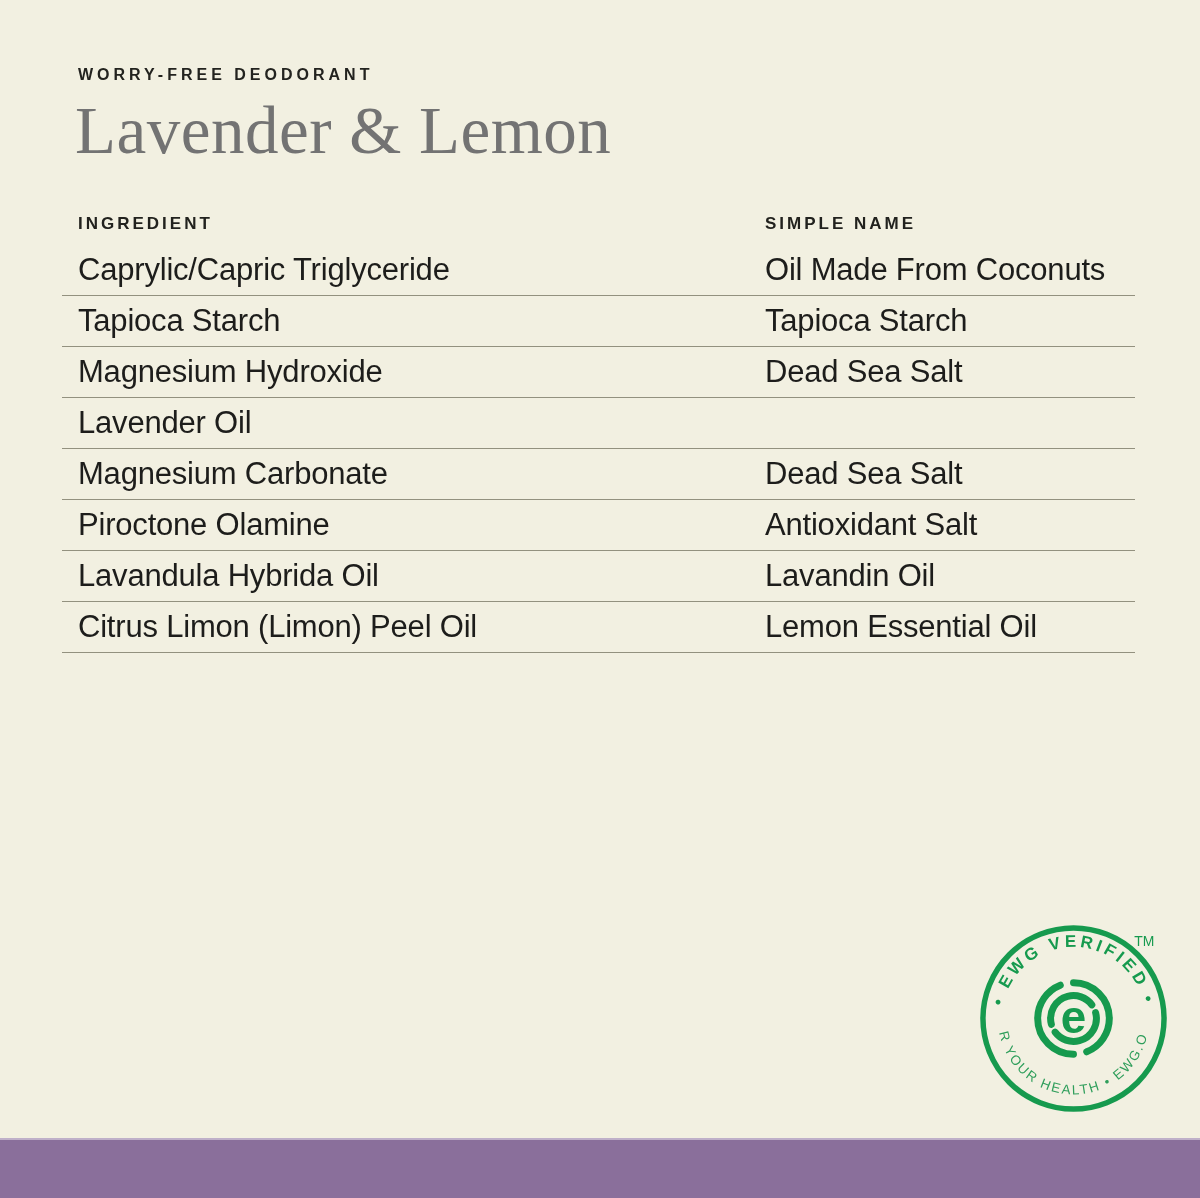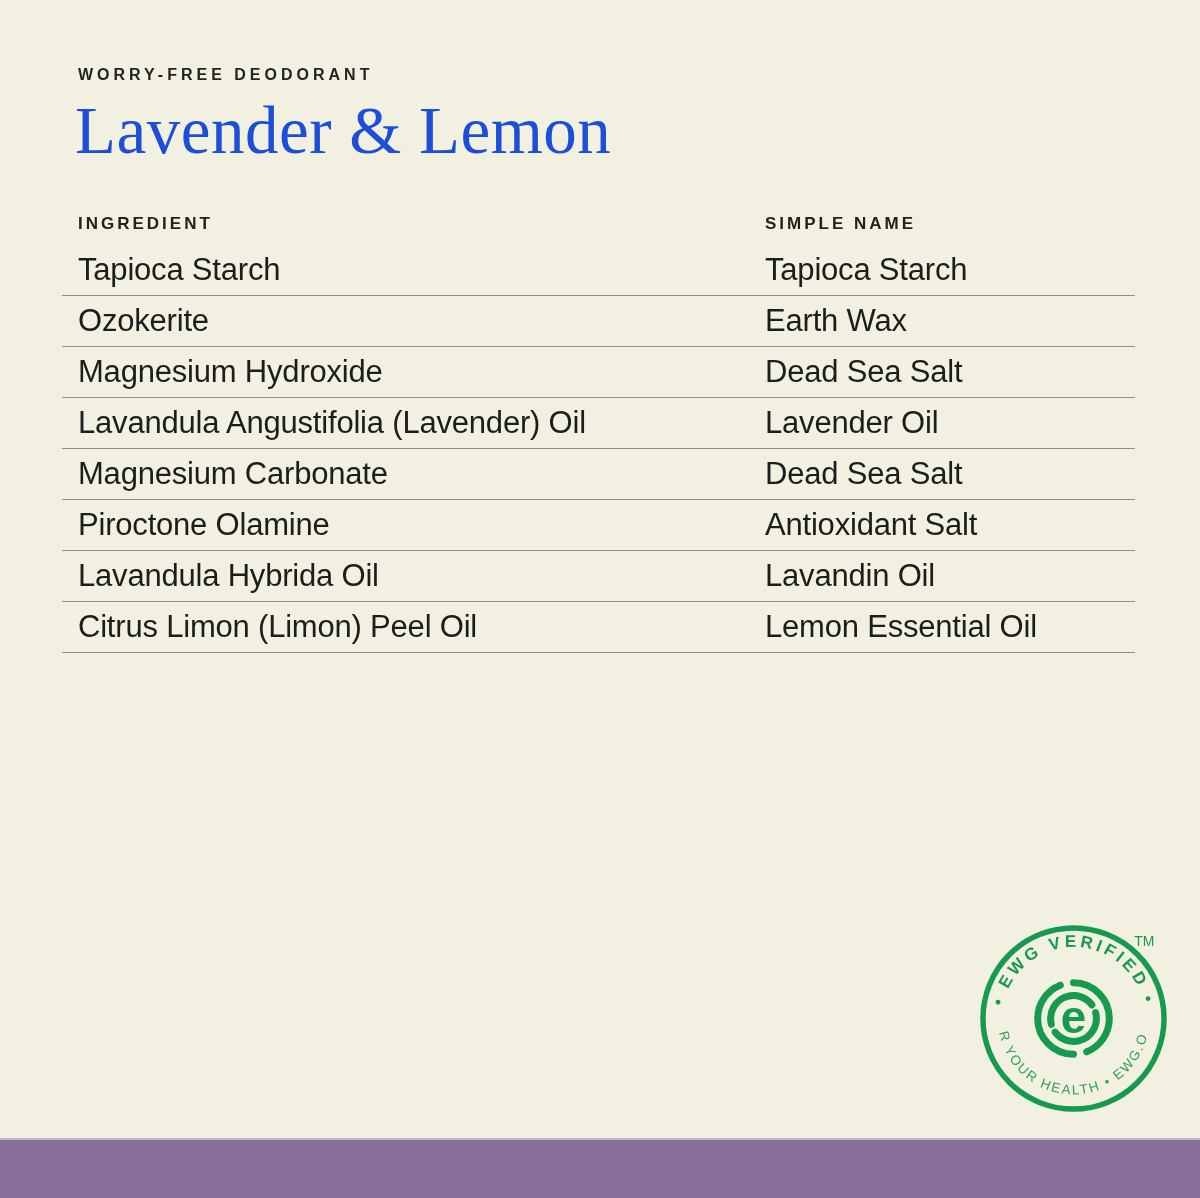--- a/index.html
+++ b/index.html
@@ -13,21 +13,21 @@
   }
   .kicker{
     position:absolute;left:78px;top:66px;
     font-size:16px;font-weight:700;letter-spacing:4px;
     color:#23231f;
   }
   .title{
     position:absolute;left:75px;top:92px;
     font-family:"Liberation Serif", serif;
     font-size:67px;font-weight:400;letter-spacing:0.5px;
-    color:#1d4ed8;
+    color:#737373;
   }
   .table{
     position:absolute;left:62px;top:203px;
     width:1073px;
   }
   .thead{
     display:grid;grid-template-columns:687px 1fr;
     height:42px;align-items:center;
   }
   .thead .th{
@@ -61,38 +61,37 @@
 
 <div class="kicker">WORRY-FREE DEODORANT</div>
 <div class="title">Lavender &amp; Lemon</div>
 
 <div class="table">
   <div class="thead">
     <div class="th">INGREDIENT</div>
     <div class="th">SIMPLE NAME</div>
   </div>
   <div>
+  <div class="trow">
+    <div class="td">Caprylic/Capric Triglyceride</div>
+    <div class="td">Oil Made From Coconuts</div>
+  </div>
 
   <div class="trow">
     <div class="td">Tapioca Starch</div>
     <div class="td">Tapioca Starch</div>
   </div>
 
-  <div class="trow">
-    <div class="td">Ozokerite</div>
-    <div class="td">Earth Wax</div>
-  </div>
 
   <div class="trow">
     <div class="td">Magnesium Hydroxide</div>
     <div class="td">Dead Sea Salt</div>
   </div>
 
   <div class="trow">
-    <div class="td">Lavandula Angustifolia (Lavender) Oil</div>
     <div class="td">Lavender Oil</div>
   </div>
 
   <div class="trow">
     <div class="td">Magnesium Carbonate</div>
     <div class="td">Dead Sea Salt</div>
   </div>
 
   <div class="trow">
     <div class="td">Piroctone Olamine</div>

